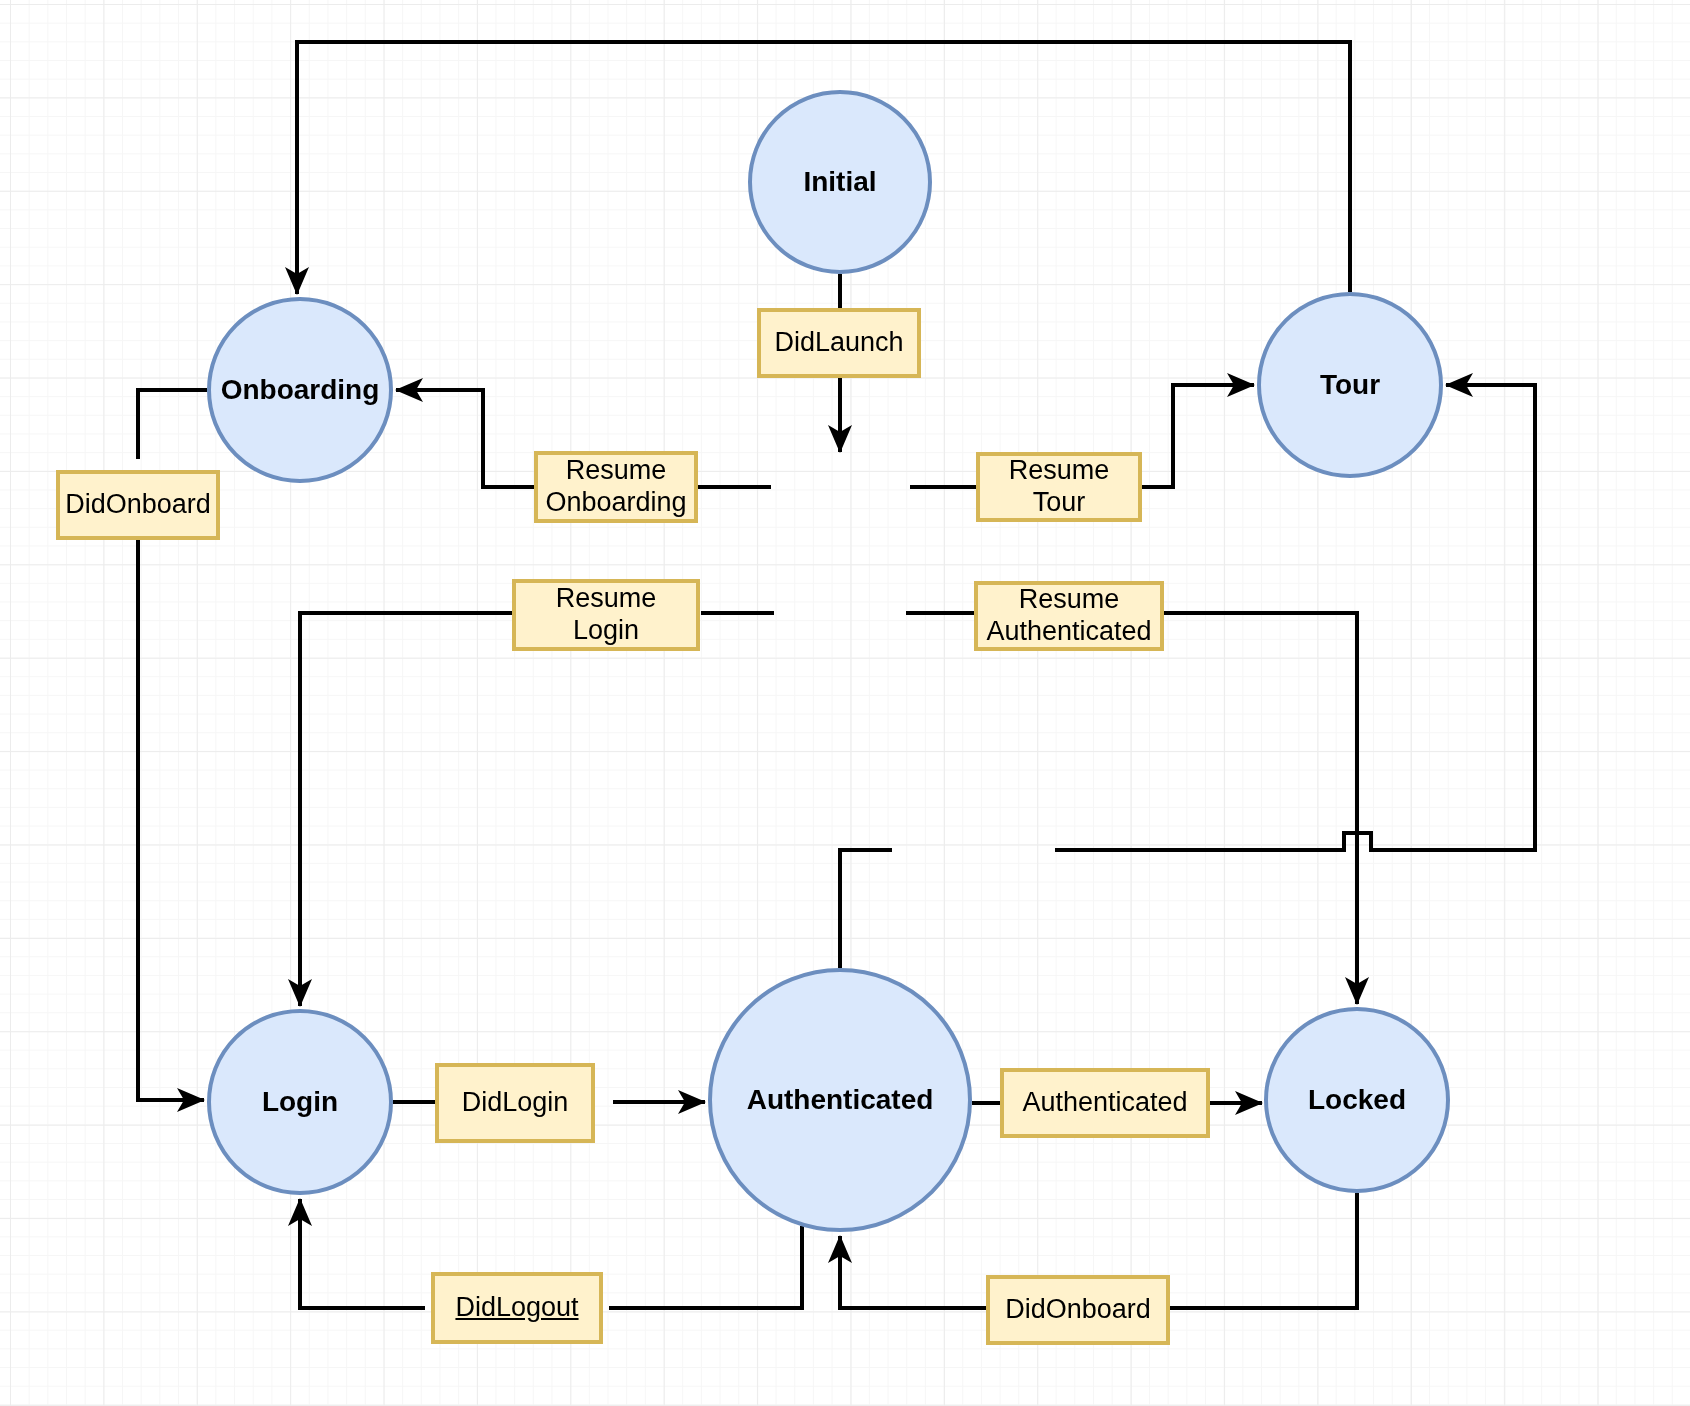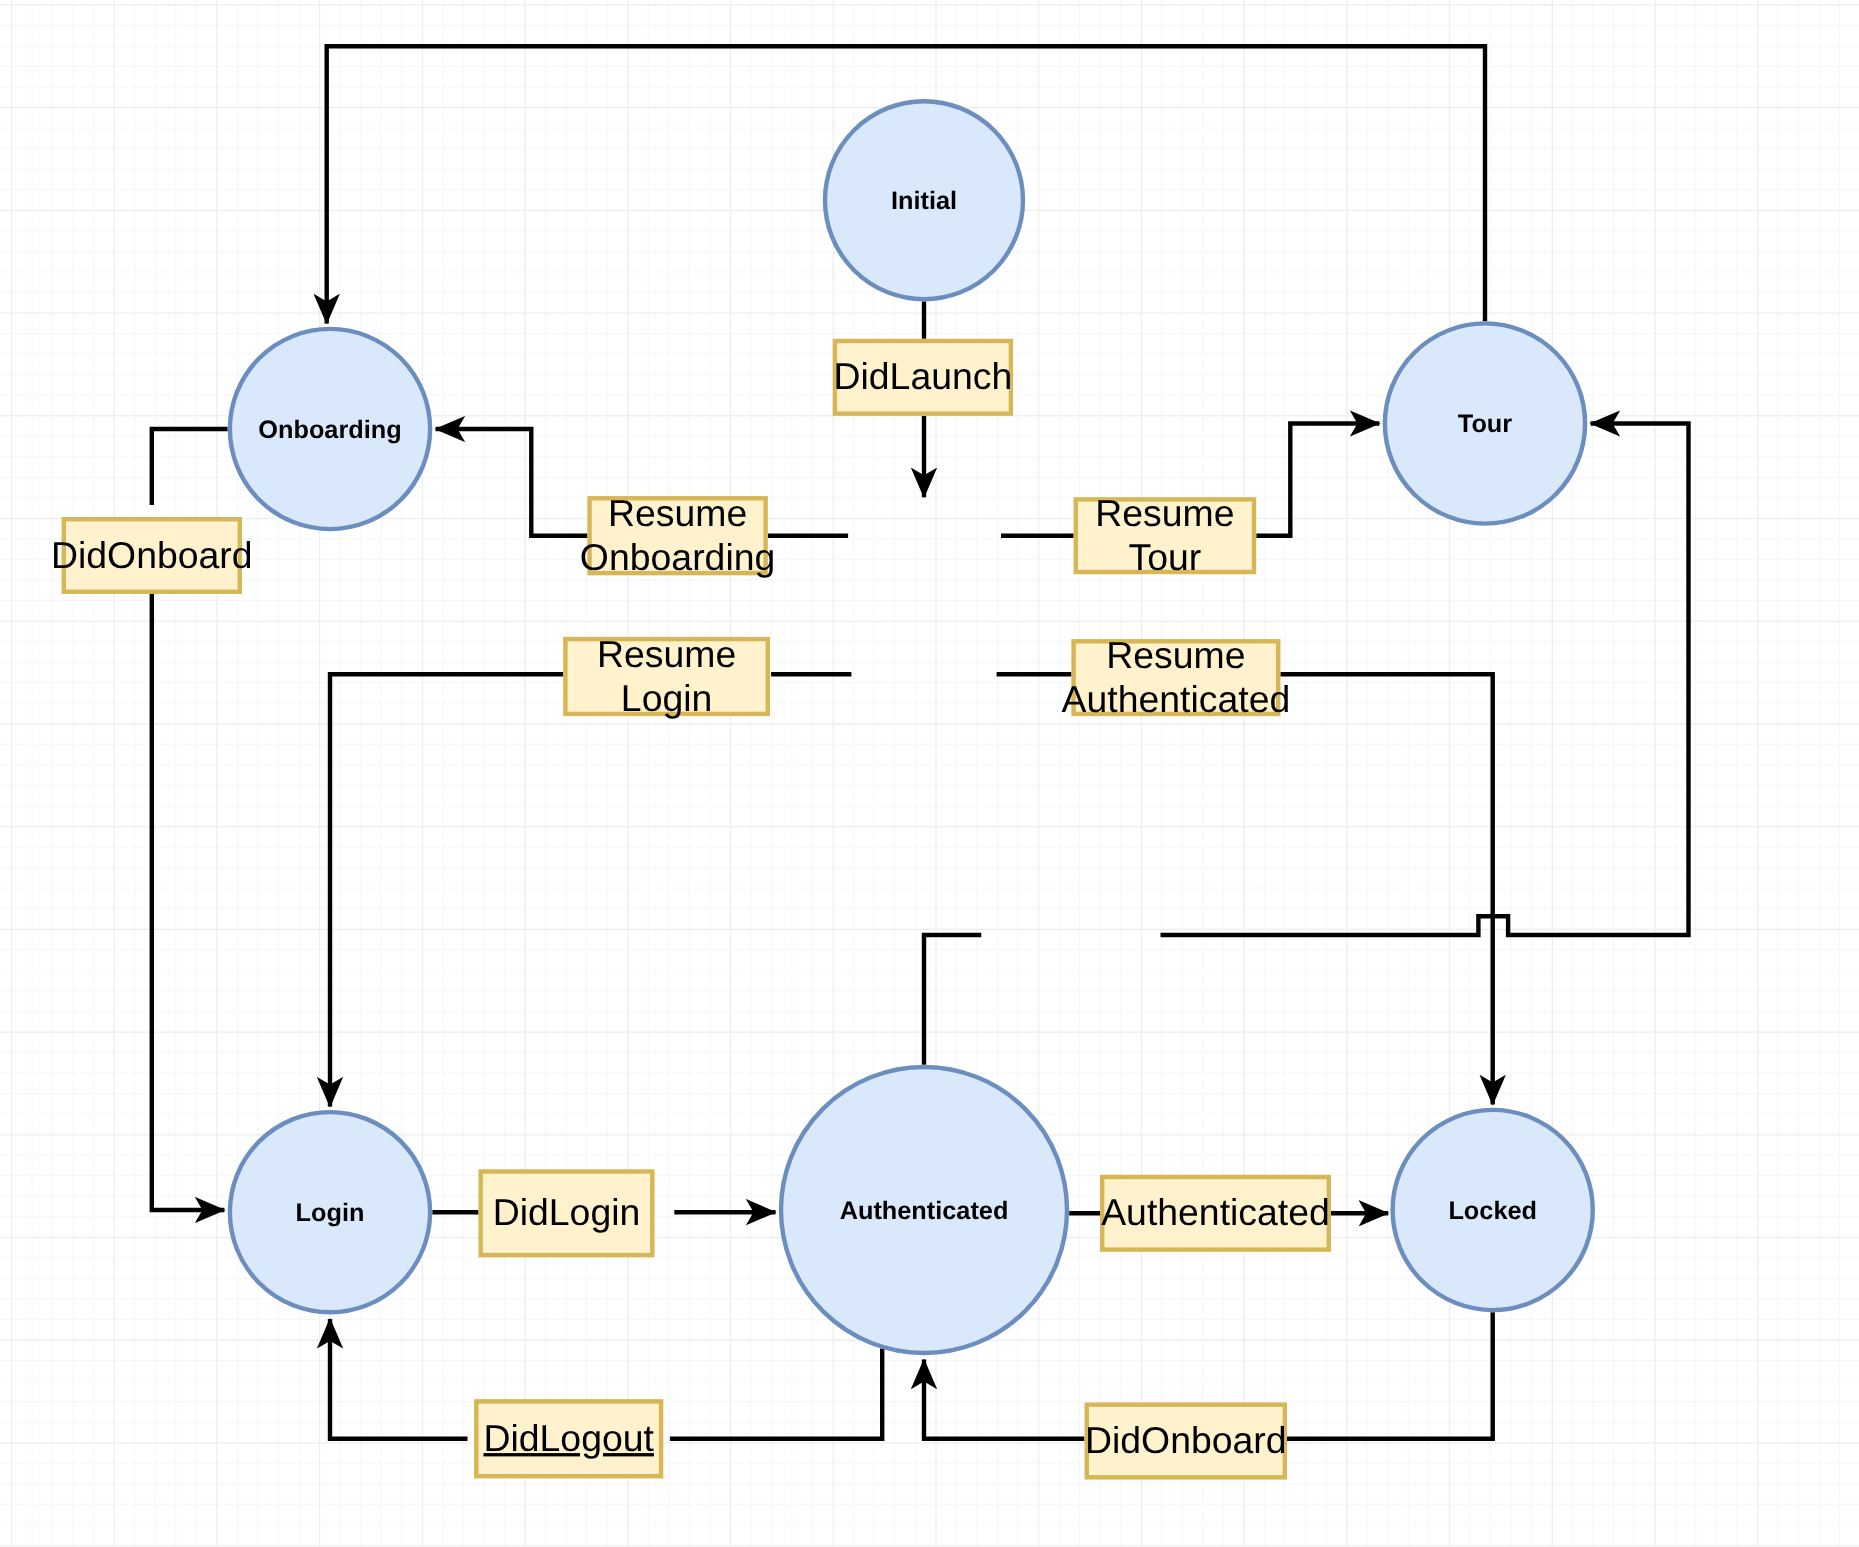--- a/index.html
+++ b/index.html
@@ -31,35 +31,35 @@
   .state {
     position: absolute;
     transform: translate(-50%, -50%);
     border-radius: 50%;
     background: #dae8fc;
     border: 4px solid #6c8ebf;
     box-sizing: border-box;
     display: flex;
     align-items: center;
     justify-content: center;
-    font-size: 23px;
+    font-size: 28px;
     font-weight: bold;
     color: #000000;
     text-align: center;
   }
   .event {
     position: absolute;
     transform: translate(-50%, -50%);
     background: #fff2cc;
     border: 4px solid #d6b656;
     box-sizing: border-box;
     display: flex;
     align-items: center;
     justify-content: center;
-    font-size: 34px;
+    font-size: 27px;
     color: #000000;
     text-align: center;
     white-space: pre-line;
     line-height: 1.18;
   }
 </style>
 </head>
 <body>
 
 <div id="canvas">

